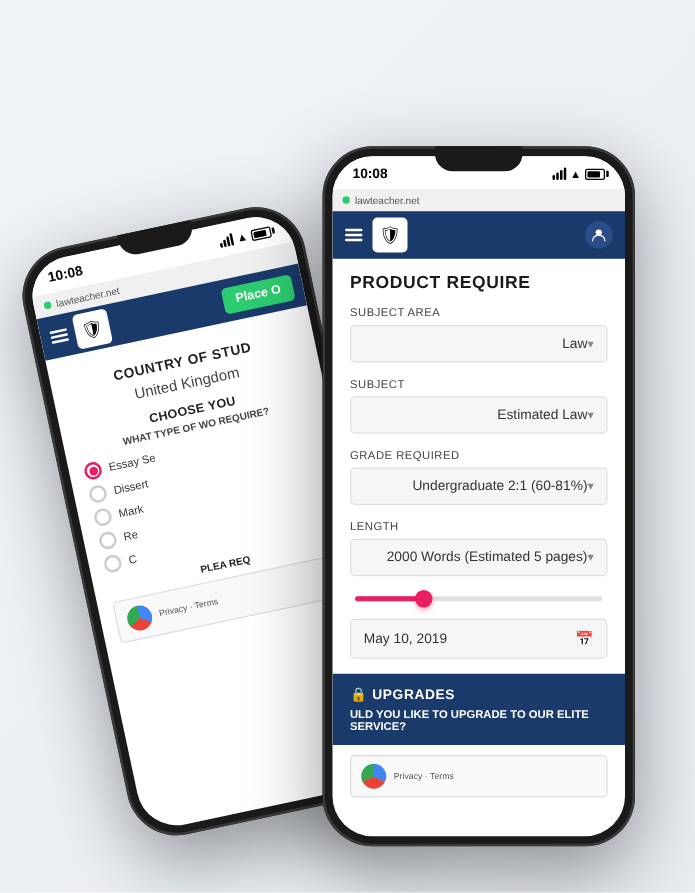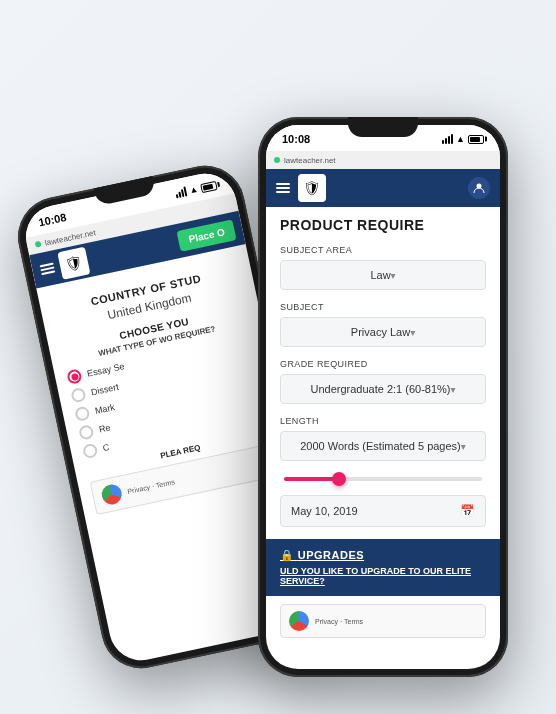--- a/index.html
+++ b/index.html
@@ -362,21 +362,21 @@
     .select-field {
       width: 100%;
       background: #f5f6f7;
       border: 1px solid #dce0e4;
       border-radius: 4px;
       padding: 8px 10px;
       font-size: 11px;
       color: #333;
       display: flex;
       align-items: center;
-      justify-content: center;
+      justify-content: flex-end;
       margin-bottom: 12px;
       cursor: pointer;
     }
 
     .select-arrow {
       color: #888;
       font-size: 10px;
     }
 
     .slider-container {
@@ -432,21 +432,20 @@
     .calendar-icon {
       color: #888;
       font-size: 12px;
     }
 
     .upgrades-section {
       background: #1a3a6b;
       color: #fff;
       padding: 10px 14px;
       margin: 0 -14px;
-      text-decoration: underline;
     }
 
     .upgrades-title {
       font-size: 11px;
       font-weight: 900;
       margin-bottom: 4px;
       letter-spacing: 0.5px;
     }
 
     .upgrades-question {
@@ -612,21 +611,21 @@
         <div class="section-heading">PRODUCT REQUIRE</div>
 
         <div class="field-label">SUBJECT AREA</div>
         <div class="select-field">
           <span>Law</span>
           <span class="select-arrow">▾</span>
         </div>
 
         <div class="field-label">SUBJECT</div>
         <div class="select-field">
-          <span>Privacy Law</span>
+          <span>Estimated Law</span>
           <span class="select-arrow">▾</span>
         </div>
 
         <div class="field-label">GRADE REQUIRED</div>
         <div class="select-field">
           <span>Undergraduate 2:1 (60-81%)</span>
           <span class="select-arrow">▾</span>
         </div>
 
         <div class="field-label">LENGTH</div>

